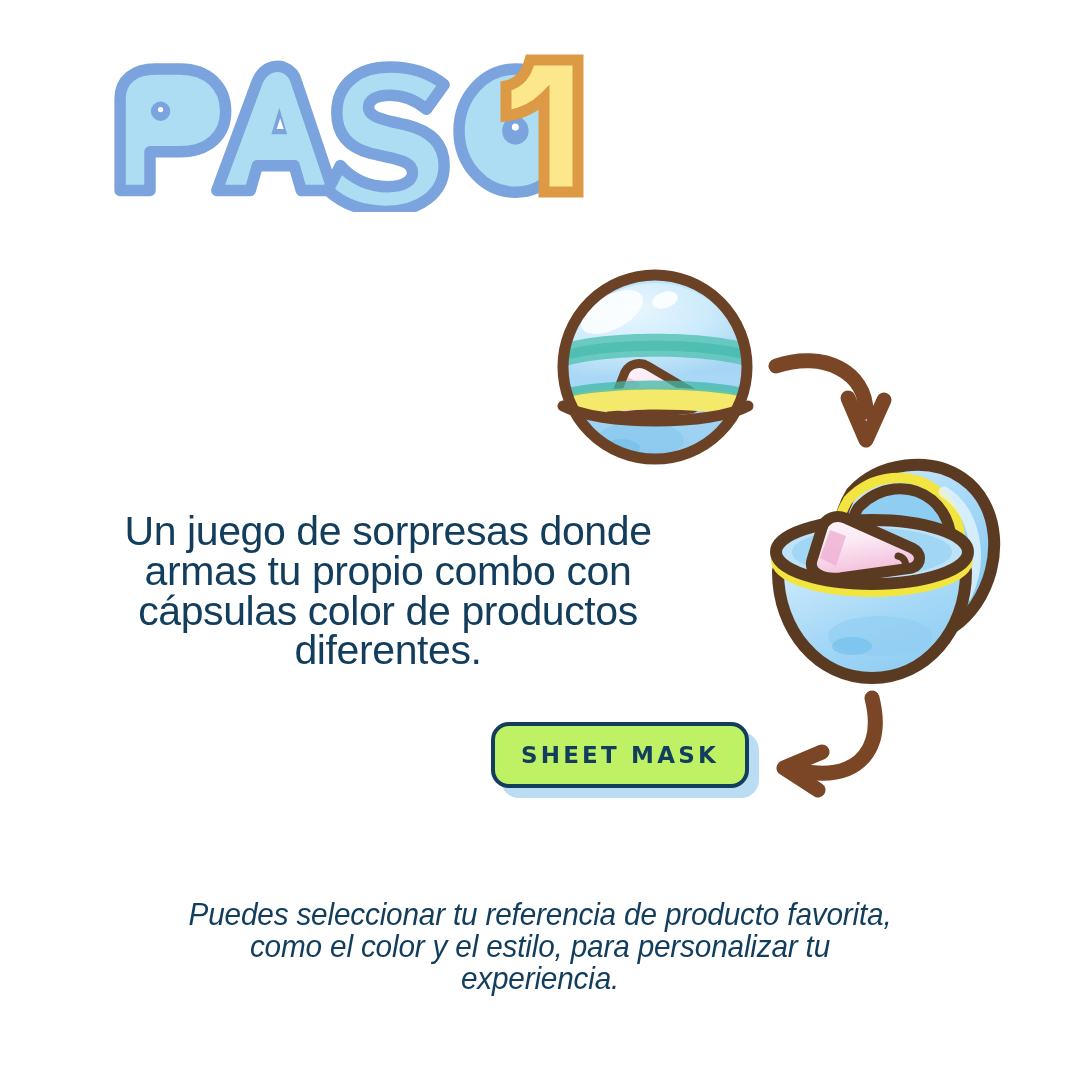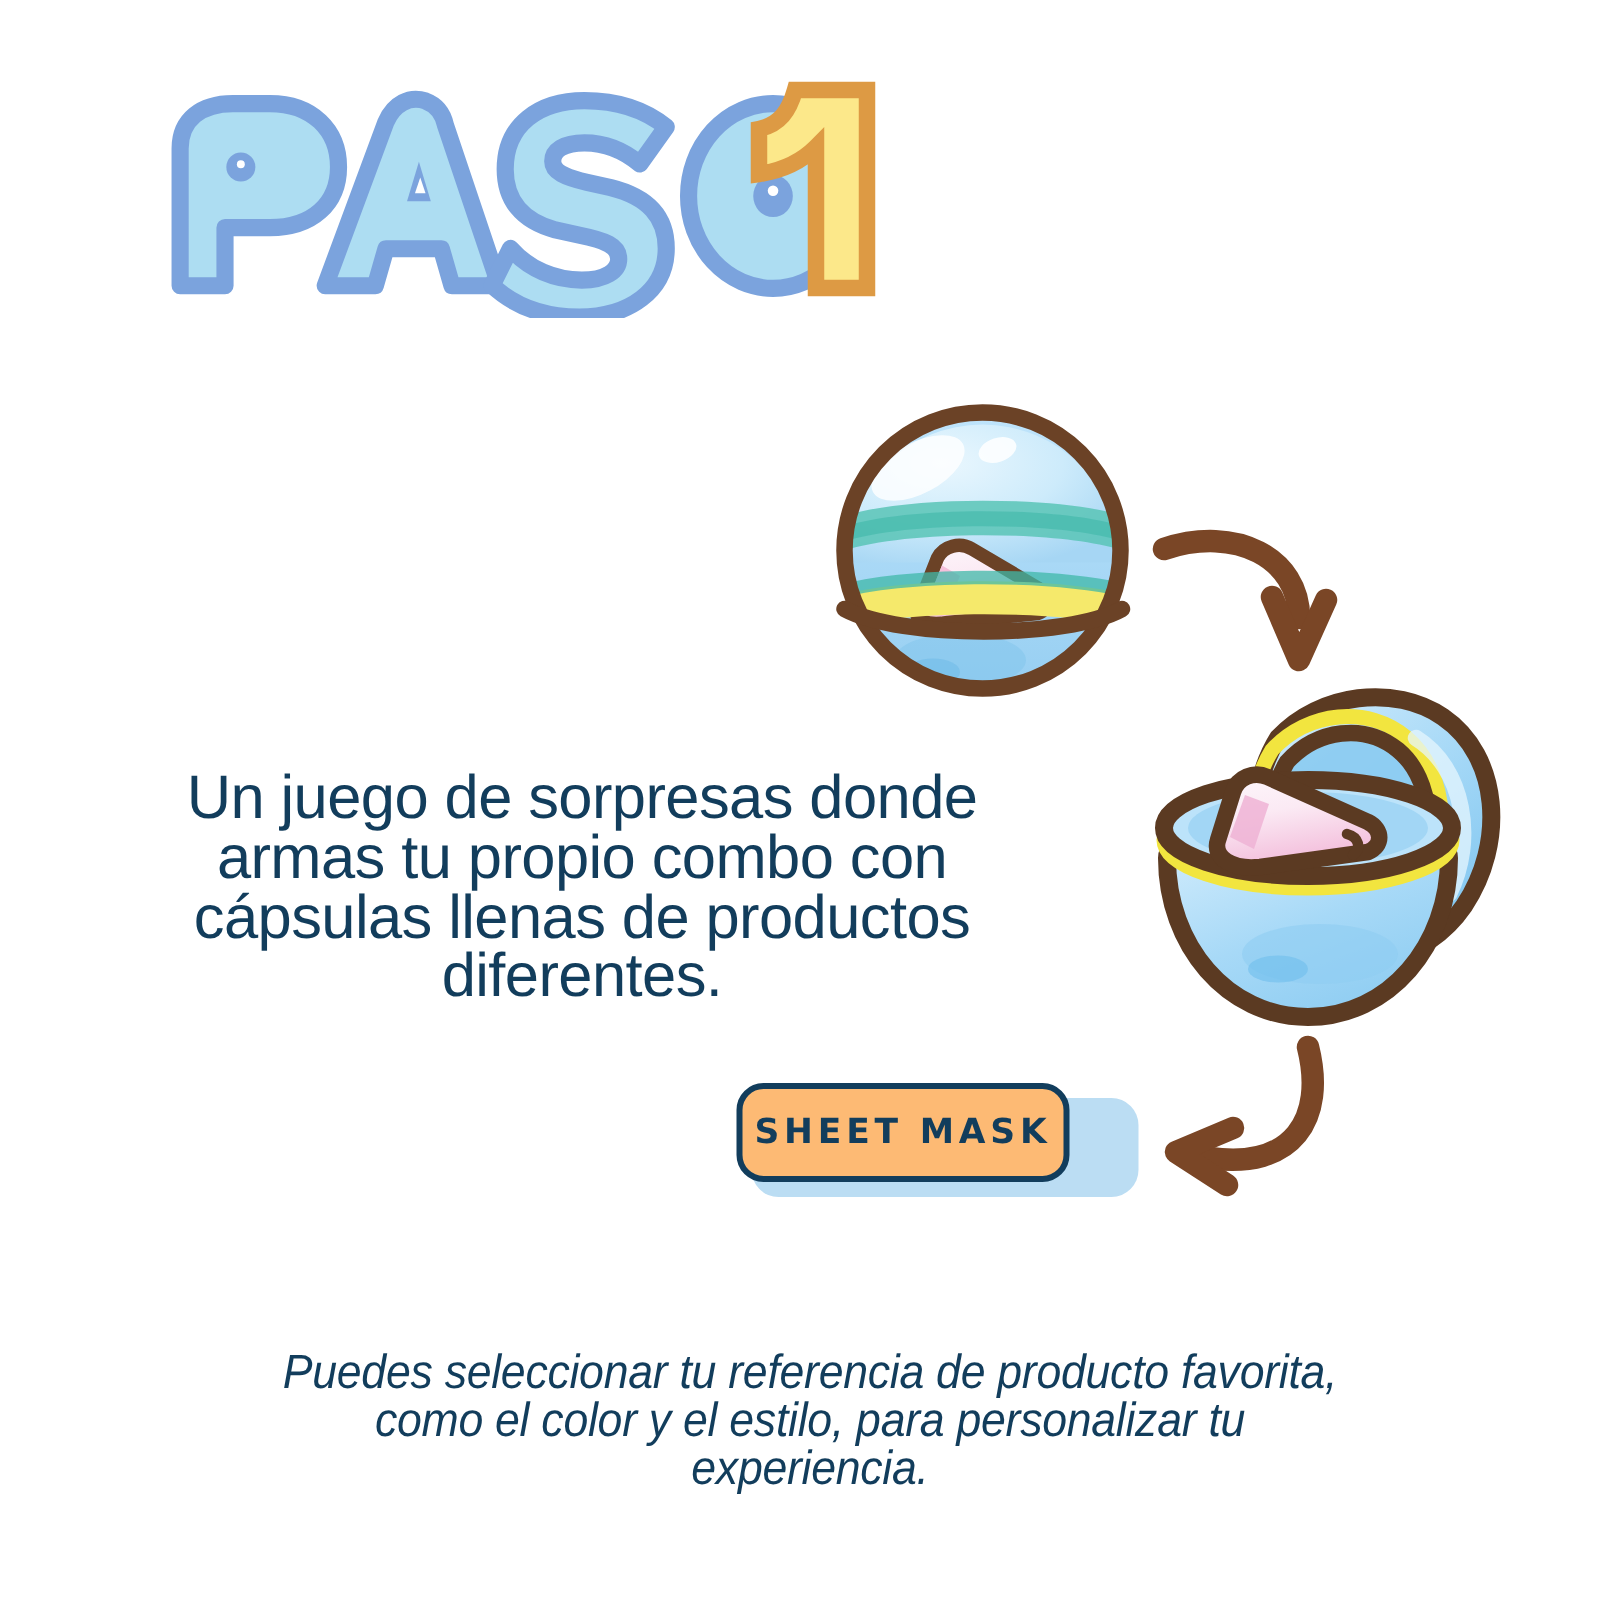--- a/index.html
+++ b/index.html
@@ -61,23 +61,23 @@
     top: 10px;
     width: 258px;
     height: 66px;
     background: #BBDDF3;
     border-radius: 18px;
   }
   .btn-face {
     position: absolute;
     left: 0;
     top: 0;
-    width: 222px;
+    width: 258px;
     height: 66px;
-    background: #fdba74;
+    background: #bef264;
     border: 4px solid #123D5C;
     border-radius: 18px;
     box-sizing: border-box;
     display: flex;
     align-items: center;
     justify-content: center;
   }
   .btn-label {
     color: #123D5C;
     font-family: "DejaVu Sans", sans-serif;
@@ -294,21 +294,21 @@
 
       <g>
         <path d="M872,698 C884,746 862,780 806,772" fill="none" stroke="#7A4626" stroke-width="15" stroke-linecap="round"></path>
         <path d="M822,752 L784,768 L818,790" fill="none" stroke="#7A4626" stroke-width="15" stroke-linecap="round" stroke-linejoin="round"></path>
       </g>
     </svg>
   </div>
 
   <div class="main-paragraph">Un juego de sorpresas donde
 armas tu propio combo con
-cápsulas llenas de productos
+cápsulas color de productos
 diferentes.</div>
 
   <div class="btn-wrap">
     <div class="btn-shadow"></div>
     <div class="btn-face">
       <span class="btn-label">SHEET MASK</span>
     </div>
   </div>
 
   <div class="footer-note">Puedes seleccionar tu referencia de producto favorita,

